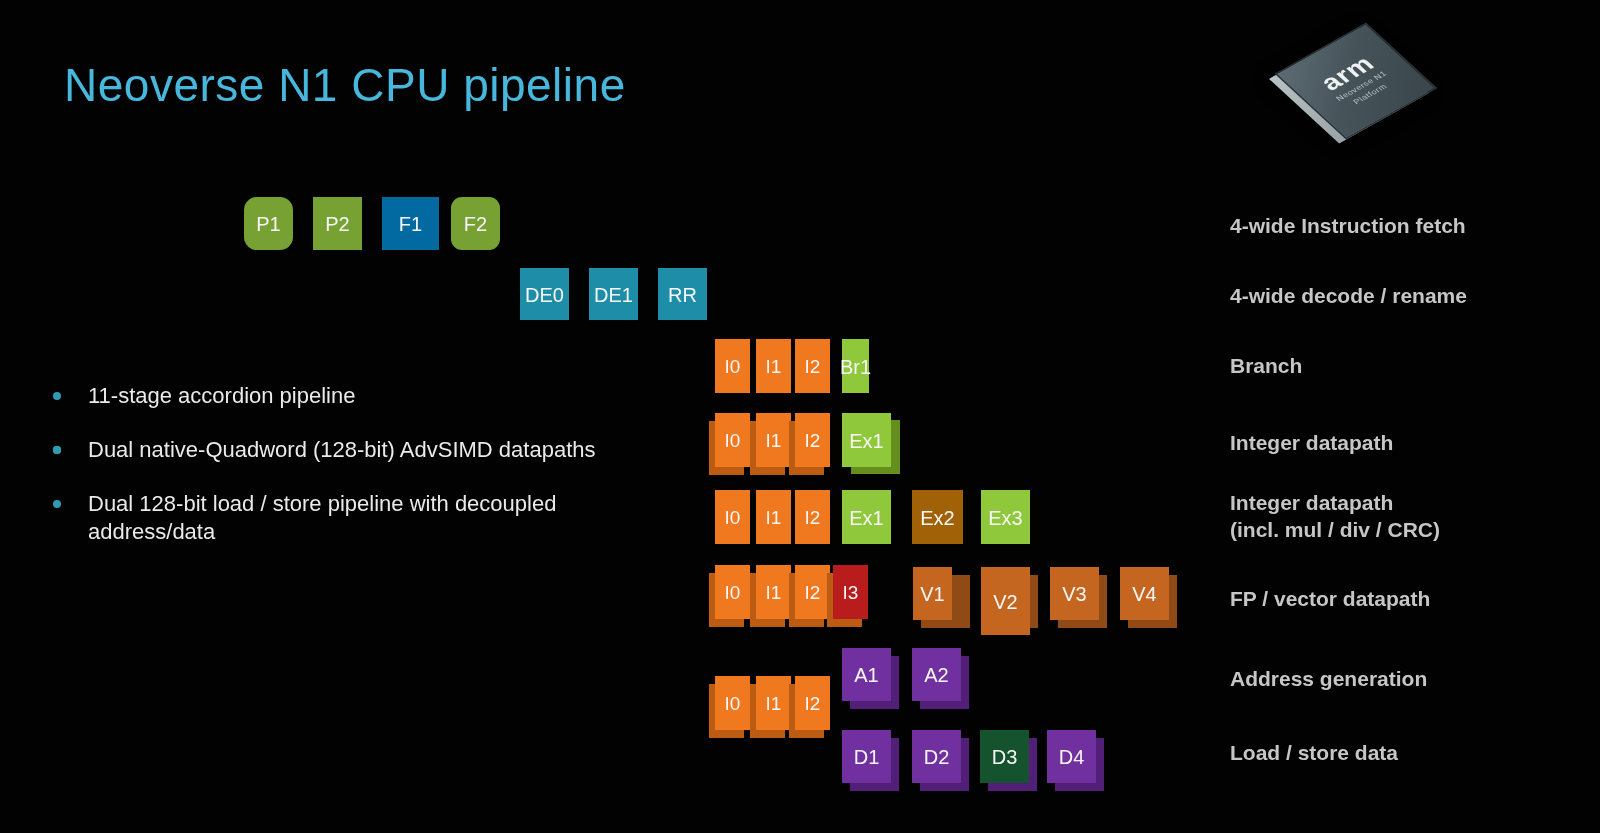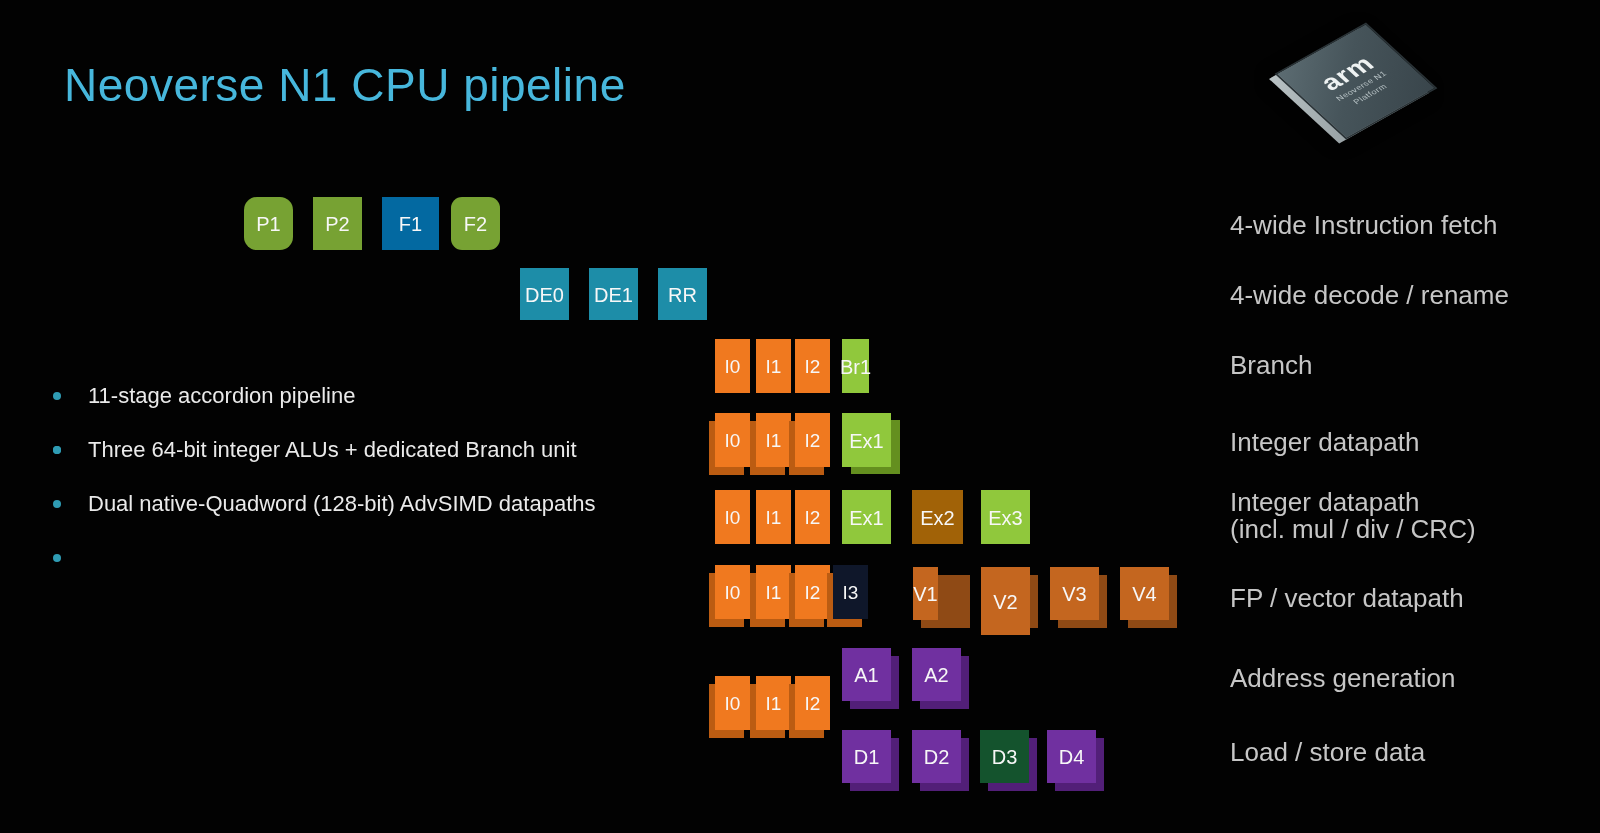--- a/index.html
+++ b/index.html
@@ -20,21 +20,21 @@
   .bullets li{position:relative;font-size:22px;line-height:28px;color:var(--bullet-text);margin-bottom:26px;}
   .dot{position:absolute;left:-35px;top:10px;width:8px;height:8px;border-radius:50%;background:var(--bullet-dot);}
   
   .pbox{
     position:absolute;display:flex;align-items:center;justify-content:center;
     color:var(--box-text);font-size:20px;padding-top:2px;box-sizing:border-box;
   }
   .pbox.small{font-size:19px;}
   .pbox-shadow{position:absolute;}
   
-  .stage-label{position:absolute;left:1230px;color:var(--label-text);font-size:26px;line-height:27px;}
+  .stage-label{position:absolute;left:1230px;color:var(--label-text);font-size:21px;line-height:27px;font-weight:bold;}
   
   .chip-wrap{position:absolute;left:1268px;top:18px;width:176px;height:128px;}
   .chip-base{
     position:absolute;left:24px;top:11px;width:114px;height:114px;
     transform:scaleY(.72) rotate(-38deg);
     background:linear-gradient(135deg,#b9c2c4,#7d878b);
     box-shadow:0 0 18px rgba(0,0,0,.9);
   }
   .chip{
     position:absolute;left:30px;top:5px;width:112px;height:112px;
@@ -58,23 +58,23 @@
     <div class="chip">
       <div class="chip-brand">arm</div>
       <div class="chip-line">Neoverse N1</div>
       <div class="chip-line">Platform</div>
     </div>
   </div>
 
   <ul class="bullets">
       <li><span class="dot"></span><span>11-stage accordion pipeline</span></li>
       <li><span class="dot"></span></li>
-      <li><span class="dot"></span><span>Three 64-bit integer ALUs + dedicated Branch unit</span></li>
+      <li><span class="dot"></span></li>
       <li><span class="dot"></span><span>Dual native-Quadword (128-bit) AdvSIMD datapaths</span></li>
-      <li><span class="dot"></span></li>
+      <li><span class="dot"></span><span>Dual 128-bit load / store pipeline with decoupled address/data</span></li>
     </ul>
 
   <div class="diagram">
       <div class="pbox" style="left: 244px; top: 197px; width: 49px; height: 53px; background: rgb(119, 162, 51); border-radius: 13px;">P1</div>
       <div class="pbox" style="left: 313px; top: 197px; width: 49px; height: 53px; background: rgb(119, 162, 51);">P2</div>
       <div class="pbox" style="left: 382px; top: 197px; width: 57px; height: 53px; background: #0369a1;">F1</div>
       <div class="pbox" style="left: 451px; top: 197px; width: 49px; height: 53px; background: rgb(119, 162, 51); border-radius: 11px;">F2</div>
       <div class="pbox" style="left: 520px; top: 268px; width: 49px; height: 52px; background: rgb(29, 141, 168);">DE0</div>
       <div class="pbox" style="left: 589px; top: 268px; width: 49px; height: 52px; background: rgb(29, 141, 168);">DE1</div>
       <div class="pbox" style="left: 658px; top: 268px; width: 49px; height: 52px; background: rgb(29, 141, 168);">RR</div>
@@ -96,23 +96,23 @@
       <div class="pbox" style="left: 842px; top: 490px; width: 49px; height: 54px; background: rgb(144, 200, 60);">Ex1</div>
       <div class="pbox" style="left: 912px; top: 490px; width: 51px; height: 54px; background: #a16207;">Ex2</div>
       <div class="pbox" style="left: 981px; top: 490px; width: 49px; height: 54px; background: rgb(144, 200, 60);">Ex3</div>
       <div class="pbox-shadow" style="left: 709px; top: 573px; width: 35px; height: 54px; background: rgb(187, 92, 18);"></div>
       <div class="pbox small" style="left: 715px; top: 565px; width: 35px; height: 54px; background: rgb(240, 121, 31);">I0</div>
       <div class="pbox-shadow" style="left: 750px; top: 573px; width: 35px; height: 54px; background: rgb(187, 92, 18);"></div>
       <div class="pbox small" style="left: 756px; top: 565px; width: 35px; height: 54px; background: rgb(240, 121, 31);">I1</div>
       <div class="pbox-shadow" style="left: 789px; top: 573px; width: 35px; height: 54px; background: rgb(187, 92, 18);"></div>
       <div class="pbox small" style="left: 795px; top: 565px; width: 35px; height: 54px; background: rgb(240, 121, 31);">I2</div>
       <div class="pbox-shadow" style="left: 827px; top: 573px; width: 35px; height: 54px; background: rgb(187, 92, 18);"></div>
-      <div class="pbox small" style="left: 833px; top: 565px; width: 35px; height: 54px; background: #0f172a;">I3</div>
+      <div class="pbox small" style="left: 833px; top: 565px; width: 35px; height: 54px; background: #b91c1c;">I3</div>
       <div class="pbox-shadow" style="left: 921px; top: 575px; width: 49px; height: 53px; background: rgb(143, 74, 21);"></div>
-      <div class="pbox" style="left: 913px; top: 567px; width: 25px; height: 53px; background: rgb(196, 102, 31);">V1</div>
+      <div class="pbox" style="left: 913px; top: 567px; width: 39px; height: 53px; background: rgb(196, 102, 31);">V1</div>
       <div class="pbox-shadow" style="left: 989px; top: 575px; width: 49px; height: 53px; background: rgb(143, 74, 21);"></div>
       <div class="pbox" style="left: 981px; top: 567px; width: 49px; height: 68px; background: rgb(196, 102, 31);">V2</div>
       <div class="pbox-shadow" style="left: 1058px; top: 575px; width: 49px; height: 53px; background: rgb(143, 74, 21);"></div>
       <div class="pbox" style="left: 1050px; top: 567px; width: 49px; height: 53px; background: rgb(196, 102, 31);">V3</div>
       <div class="pbox-shadow" style="left: 1128px; top: 575px; width: 49px; height: 53px; background: rgb(143, 74, 21);"></div>
       <div class="pbox" style="left: 1120px; top: 567px; width: 49px; height: 53px; background: rgb(196, 102, 31);">V4</div>
       <div class="pbox-shadow" style="left: 850px; top: 656px; width: 49px; height: 53px; background: rgb(82, 31, 120);"></div>
       <div class="pbox" style="left: 842px; top: 648px; width: 49px; height: 53px; background: rgb(112, 48, 160);">A1</div>
       <div class="pbox-shadow" style="left: 920px; top: 656px; width: 49px; height: 53px; background: rgb(82, 31, 120);"></div>
       <div class="pbox" style="left: 912px; top: 648px; width: 49px; height: 53px; background: rgb(112, 48, 160);">A2</div>

